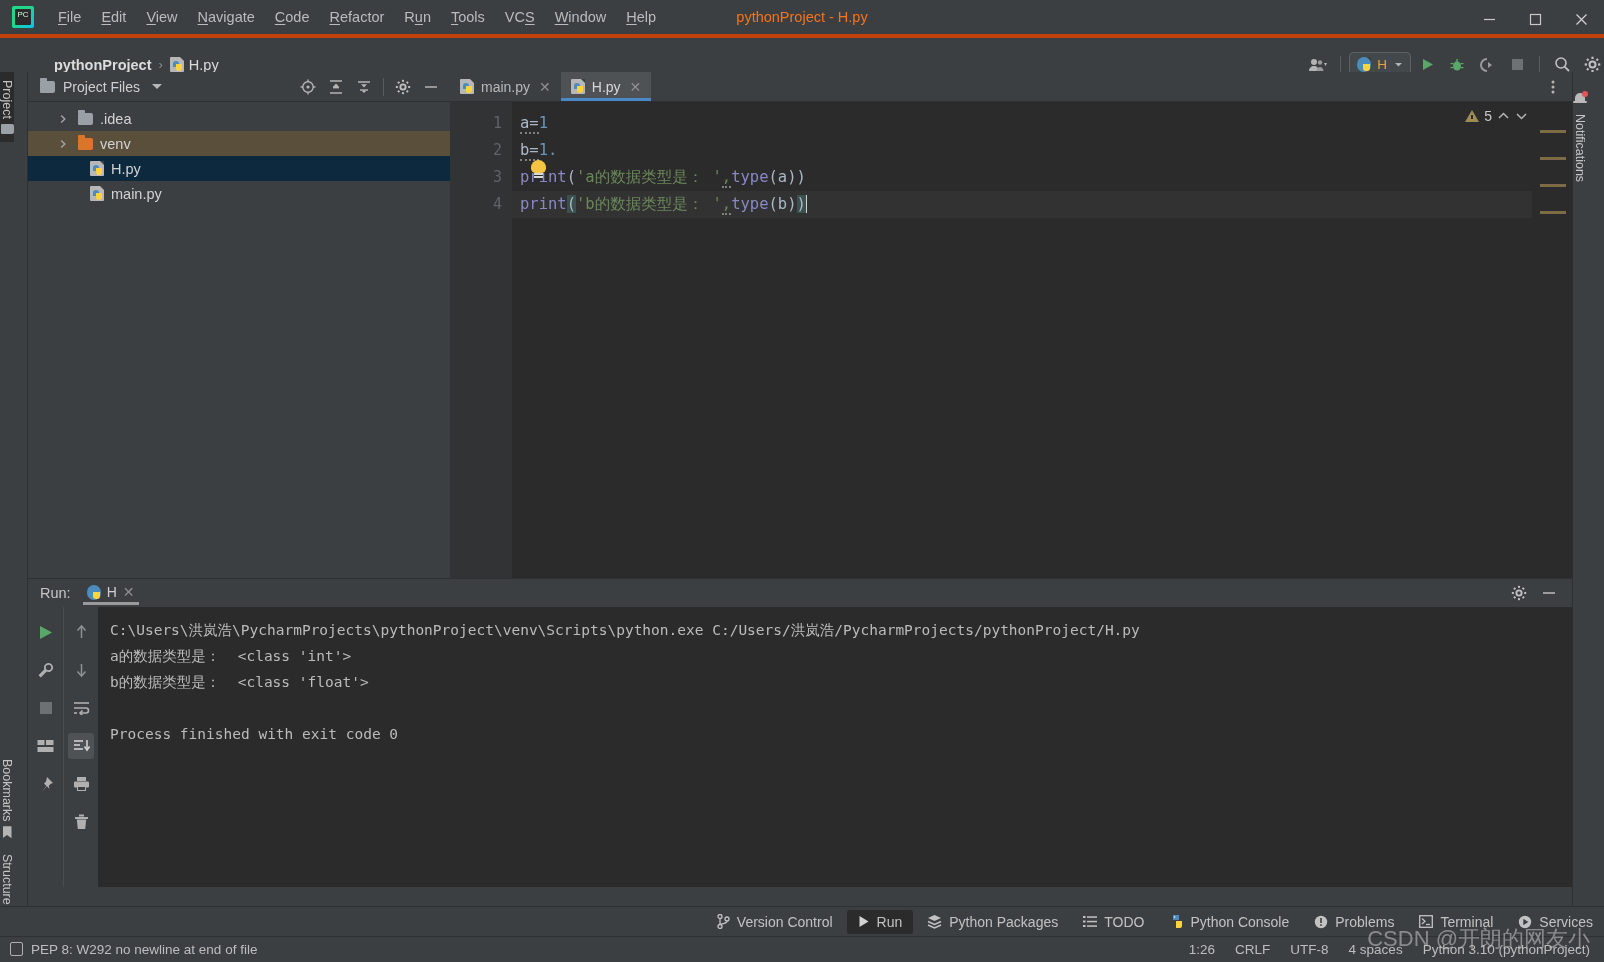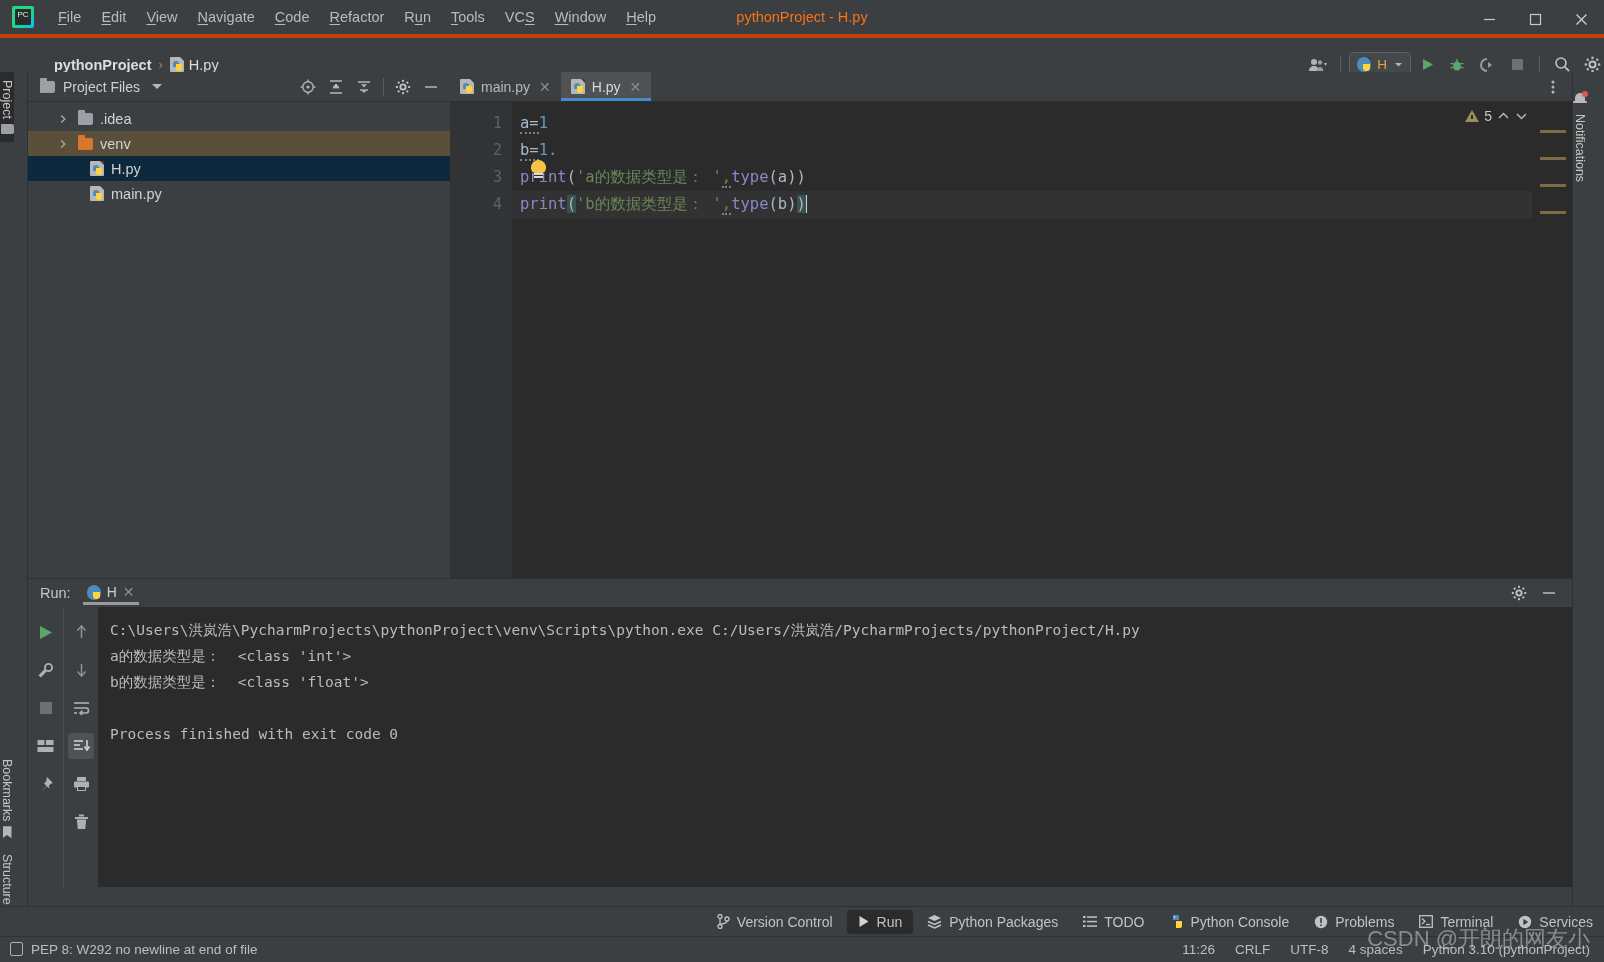--- a/index.html
+++ b/index.html
@@ -757,21 +757,21 @@
       <span>Services</span>
     </div>
   </div>
 
   <div class="statusbar">
     <div class="status-left">
       <span class="insp-ic"></span>
       <span>PEP 8: W292 no newline at end of file</span>
     </div>
     <div class="status-right">
-      <span>11:26</span>
+      <span>1:26</span>
       <span>CRLF</span>
       <span>UTF-8</span>
       <span>4 spaces</span>
       <span>Python 3.10 (pythonProject)</span>
     </div>
   </div>
 
   <div class="watermark">CSDN @开朗的网友小</div>
 </div>
 

